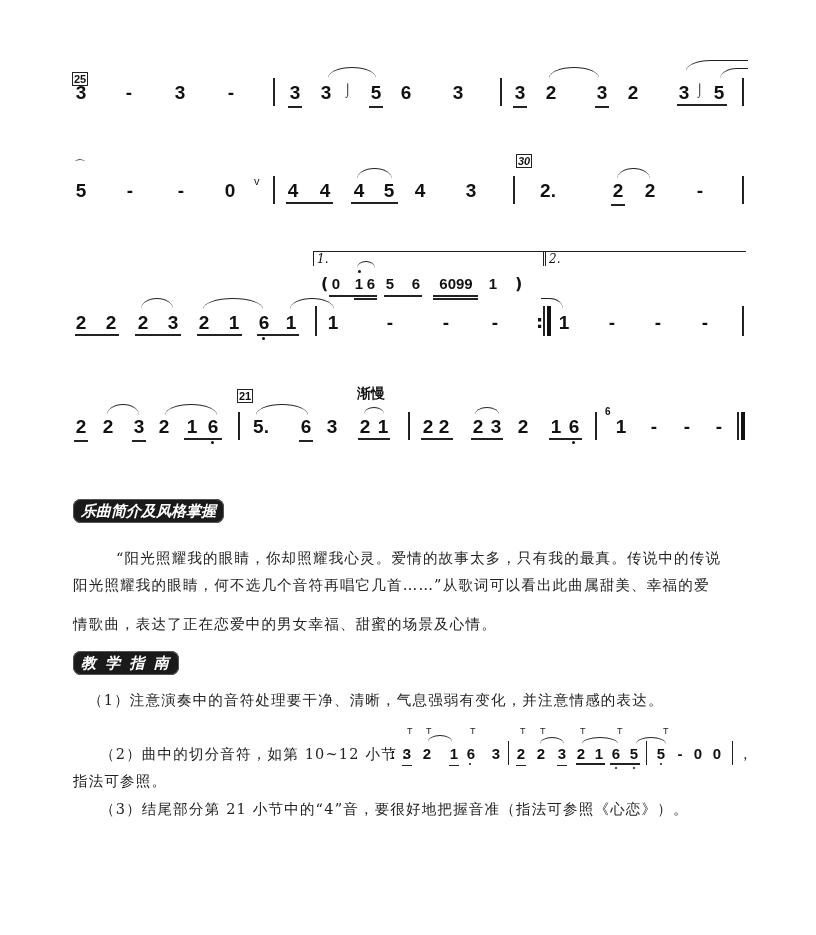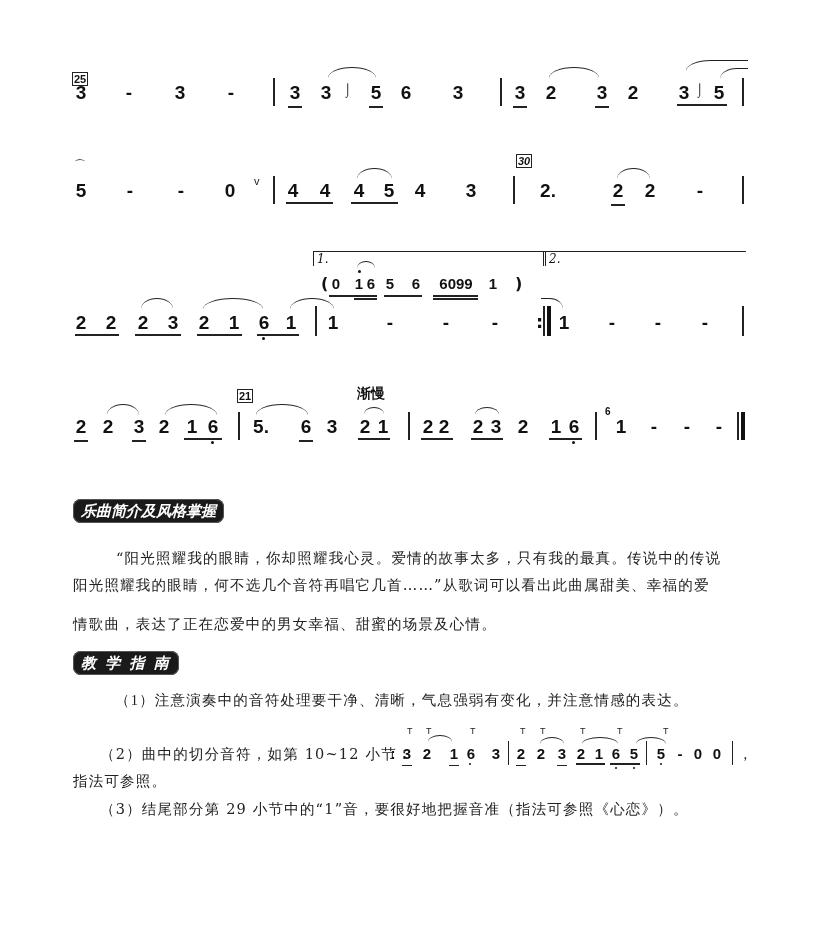--- a/index.html
+++ b/index.html
@@ -184,21 +184,21 @@
 
 <div>
   <div class="section-tag" style="left:73px;top:499px;">乐曲简介及风格掌握</div>
   <div class="para" style="left:116px;top:546px;">“阳光照耀我的眼睛，你却照耀我心灵。爱情的故事太多，只有我的最真。传说中的传说</div>
   <div class="para" style="left:73px;top:573px;">阳光照耀我的眼睛，何不选几个音符再唱它几首……”从歌词可以看出此曲属甜美、幸福的爱</div>
   <div class="para" style="left:73px;top:600px;margin-top:12px;">情歌曲，表达了正在恋爱中的男女幸福、甜蜜的场景及心情。</div>
 </div>
 
 <div>
   <div class="section-tag" style="left:73px;top:651px;letter-spacing:2px;">教 学 指 南</div>
-  <div class="para" style="left:115px;top:688px;font-family:Liberation Serif, serif;">（1）注意演奏中的音符处理要干净、清晰，气息强弱有变化，并注意情感的表达。</div>
+  <div class="para" style="left:88px;top:688px;">（1）注意演奏中的音符处理要干净、清晰，气息强弱有变化，并注意情感的表达。</div>
 
   <div class="para" style="left:100px;top:742px;">（2）曲中的切分音符，如第 10~12 小节：</div>
 
   <div>
     <div class="tiny" style="left:407px;top:726px;">T</div>
     <div class="tiny" style="left:426px;top:726px;">T</div>
     <div class="tiny" style="left:470px;top:726px;">T</div>
     <div class="tiny" style="left:520px;top:726px;">T</div>
     <div class="tiny" style="left:540px;top:726px;">T</div>
     <div class="tiny" style="left:580px;top:726px;">T</div>
@@ -232,14 +232,14 @@
     <div class="small-note" style="left:655px;top:745px;">5</div>
     <div class="dotb" style="left:660px;top:763px;width:2px;height:2px;"></div>
     <div class="small-note" style="left:674px;top:745px;">-</div>
     <div class="small-note" style="left:692px;top:745px;">0</div>
     <div class="small-note" style="left:711px;top:745px;">0</div>
     <div class="bar" style="left:732px;top:741px;height:24px;width:1.4px;"></div>
     <div class="para" style="left:738px;top:742px;">，</div>
   </div>
   <div class="para" style="left:73px;top:769px;">指法可参照。</div>
 
-  <div class="para" style="left:100px;top:797px;">（3）结尾部分第 29 小节中的“1”音，要很好地把握音准（指法可参照《心恋》）。</div>
+  <div class="para" style="left:100px;top:797px;">（3）结尾部分第 21 小节中的“4”音，要很好地把握音准（指法可参照《心恋》）。</div>
 </div>
 
 </body></html>

